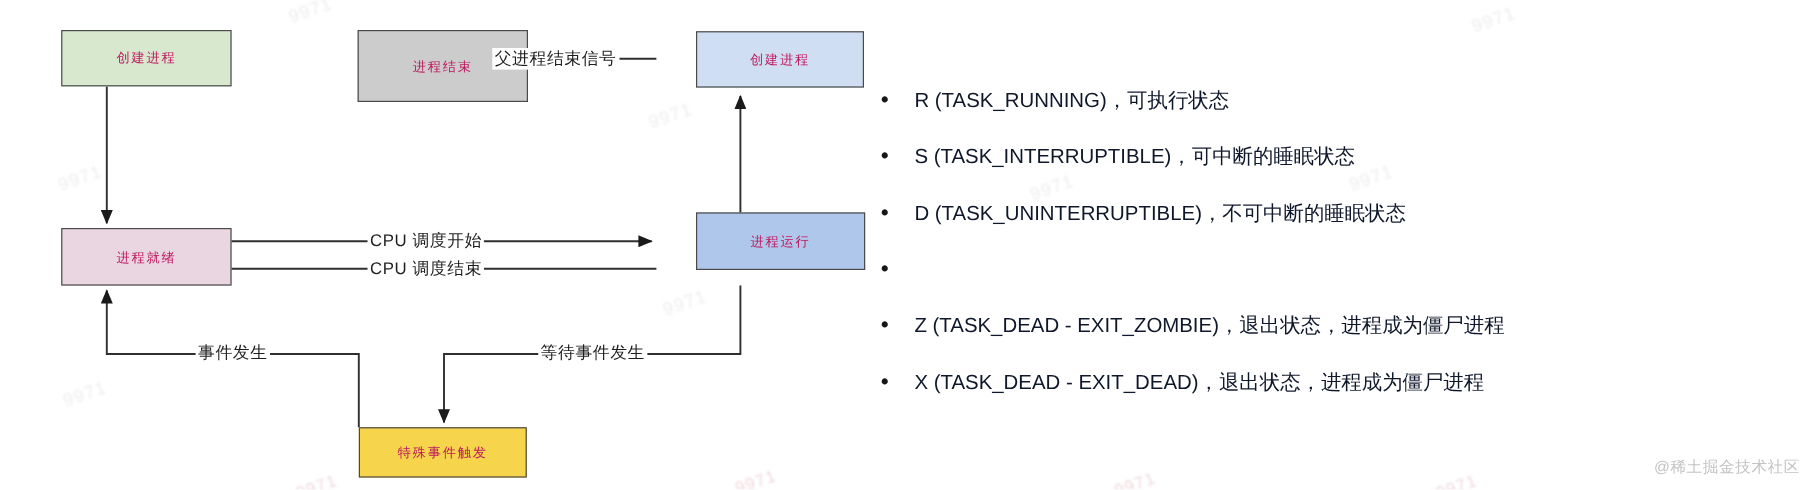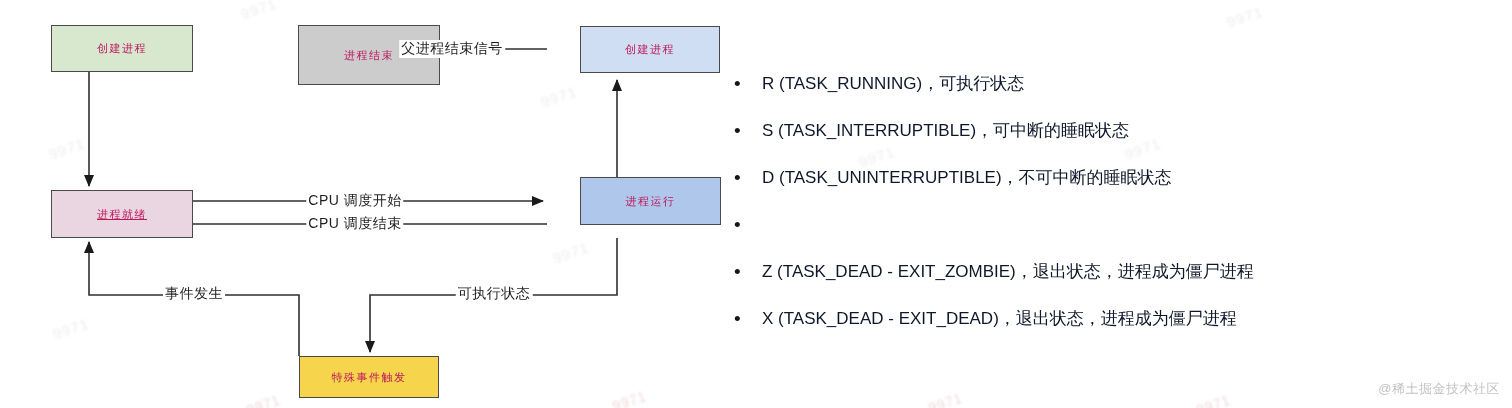--- a/index.html
+++ b/index.html
@@ -54,29 +54,29 @@
     <path d="M160 201 H543" fill="none" stroke="#2f2f2f" stroke-width="1.6" marker-end="url(#arrow)"></path>
     <path d="M547 224 H167" fill="none" stroke="#2f2f2f" stroke-width="1.6" marker-end="url(#arrow)"></path>
     <path d="M617 190 V80" fill="none" stroke="#2f2f2f" stroke-width="1.6" marker-end="url(#arrow)"></path>
     <path d="M617 238 V295 H370 V352" fill="none" stroke="#2f2f2f" stroke-width="1.6" marker-end="url(#arrow)"></path>
     <path d="M299 356 V295 H89 V242" fill="none" stroke="#2f2f2f" stroke-width="1.6" marker-end="url(#arrow)"></path>
   </svg>
 
   <div class="node n-create" style="background: rgb(215, 232, 207);">创建进程</div>
   <div class="node n-end" style="background: rgb(204, 204, 204);">进程结束</div>
   <div class="node n-zombie" style="background: rgb(207, 222, 242);">创建进程</div>
-  <div class="node n-ready" style="background: rgb(233, 214, 225); text-decoration: underline;">进程就绪</div>
+  <div class="node n-ready" style="background: rgb(233, 214, 225);">进程就绪</div>
   <div class="node n-running" style="background: rgb(175, 199, 234);">进程运行</div>
   <div class="node n-special" style="background: rgb(246, 212, 76);">特殊事件触发</div>
 
-  <span class="edge-label" style="left:452px;top:49px">父进程结束信号</span>
+  <span class="edge-label" style="left:463px;top:49px">父进程结束信号</span>
   <span class="edge-label" style="left:355px;top:201px">CPU 调度开始</span>
   <span class="edge-label" style="left:355px;top:224px">CPU 调度结束</span>
   <span class="edge-label" style="left:194px;top:294px">事件发生</span>
-  <span class="edge-label" style="left:494px;top:294px">可执行状态</span>
+  <span class="edge-label" style="left:494px;top:294px">等待事件发生</span>
 
   <div class="bullets">
     <div class="bullet-row">
       <span class="bullet-dot">•</span>
       <span class="bullet-text">R (TASK_RUNNING)，可执行状态</span>
     </div>
     <div class="bullet-row">
       <span class="bullet-dot">•</span>
       <span class="bullet-text">S (TASK_INTERRUPTIBLE)，可中断的睡眠状态</span>
     </div>

